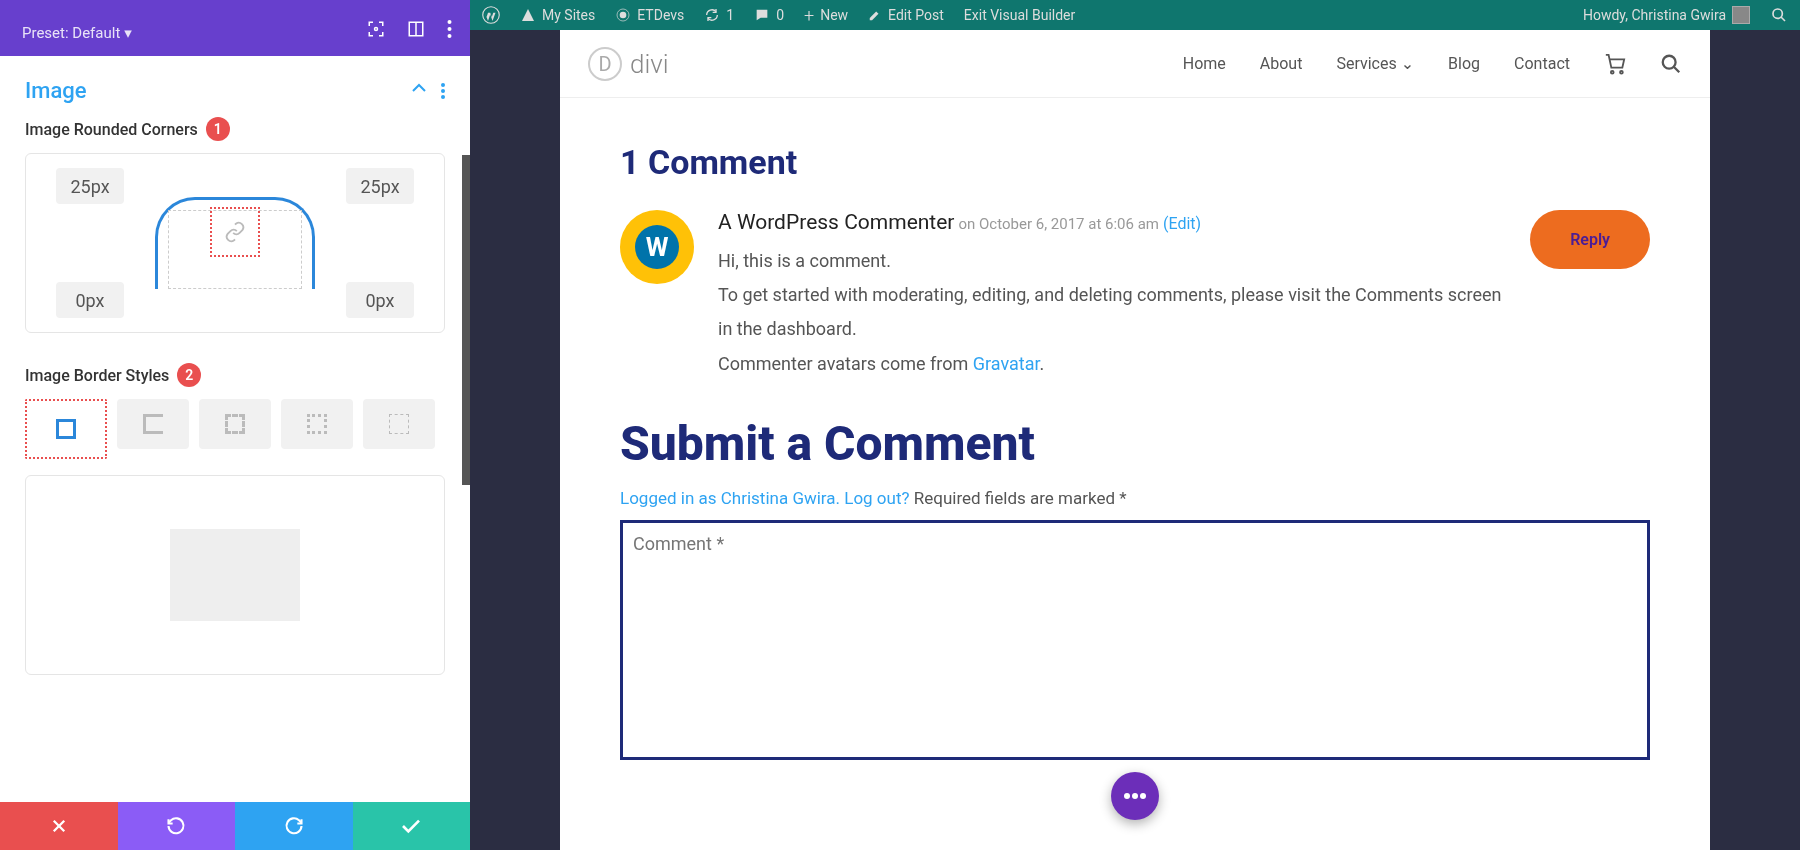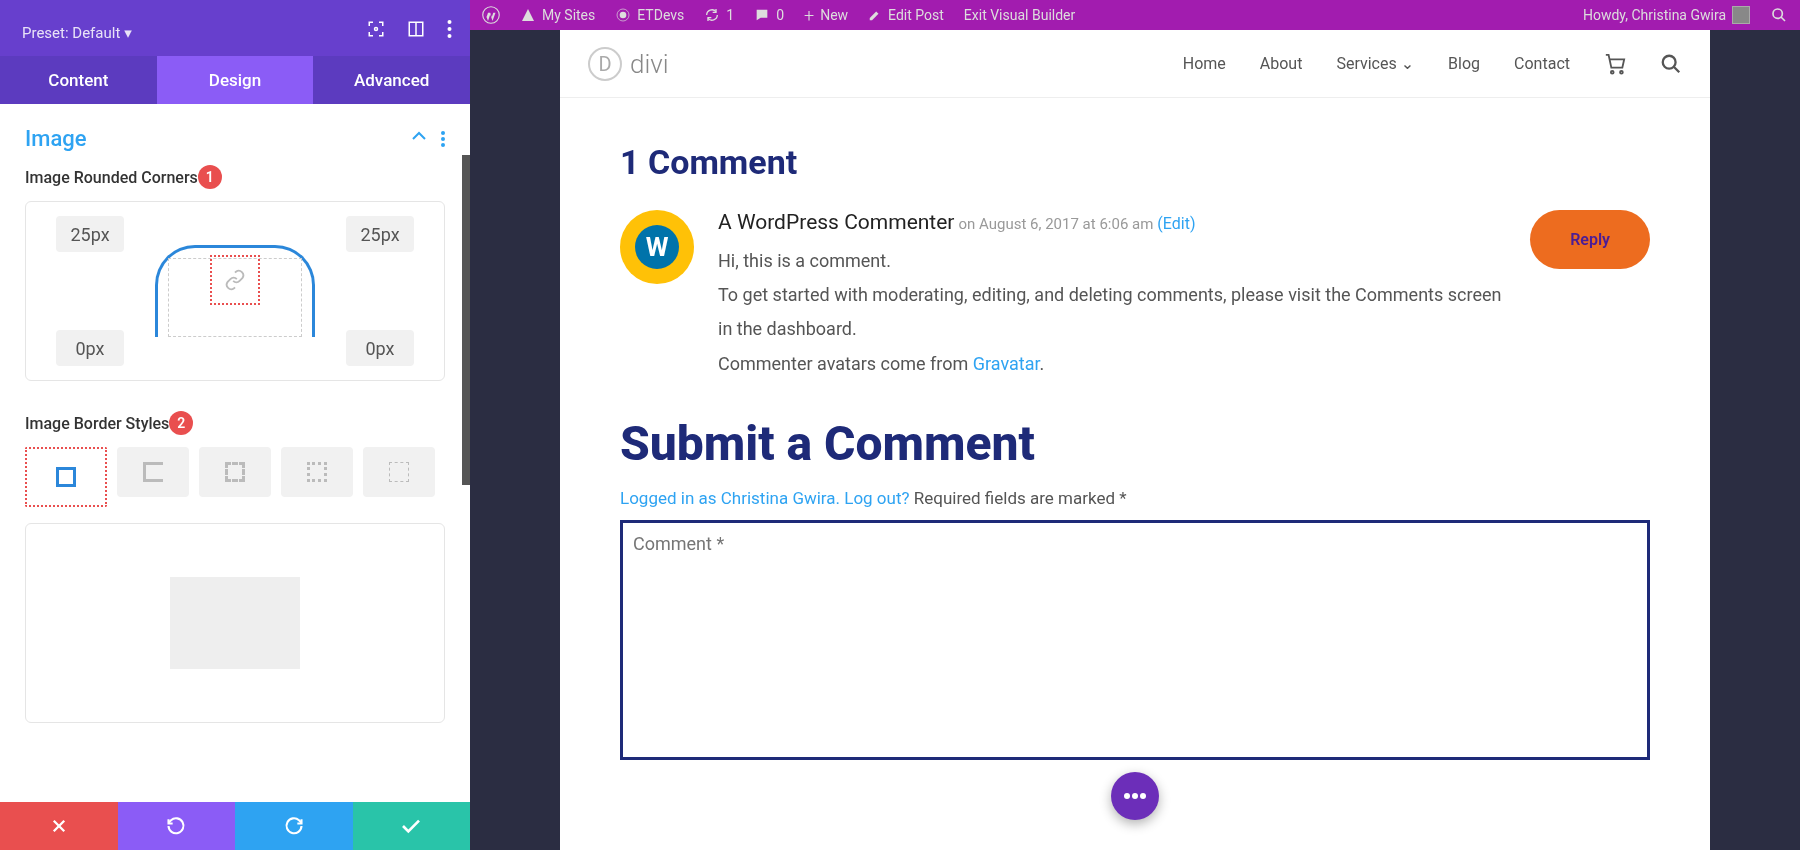--- a/index.html
+++ b/index.html
@@ -12,21 +12,21 @@
 .hdr-ico{position:absolute;top:20px;right:18px;display:flex;gap:22px}
 .hdr-ico span{cursor:pointer}
 .tabs{display:flex;background:#5c3bbf}
 .tab{flex:1;text-align:center;padding:14px 0;color:#fff;font-size:17px;font-weight:500;cursor:pointer}
 .tab.active{background:#8b5cf6}
 .body{flex:1;overflow-y:auto;padding:22px 25px 0 25px;position:relative}
 .sec-hd{display:flex;align-items:center;justify-content:space-between;margin-bottom:14px}
 .sec-hd h3{color:#2ea3f2;font-size:22px;font-weight:500}
 .sec-ico{display:flex;gap:14px;color:#2ea3f2}
 .sec-ico span{cursor:pointer;font-size:18px}
-.lbl{font-size:16px;color:#333;font-weight:500;margin-bottom:12px;display:flex;align-items:center;gap:0}
+.lbl{font-size:16px;color:#333;font-weight:500;margin-bottom:12px;display:flex;align-items:center;gap:8px}
 .badge{display:inline-flex;width:24px;height:24px;border-radius:50%;background:#e94f4f;color:#fff;align-items:center;justify-content:center;font-size:14px;font-weight:600}
 .cornerbox{border:1px solid #e5e5e5;border-radius:6px;padding:18px;position:relative;height:180px;margin-bottom:30px}
 .cval{position:absolute;width:68px;height:36px;background:#f1f1f1;border-radius:4px;display:flex;align-items:center;justify-content:center;font-size:18px;color:#555}
 .tl{top:14px;left:30px}.tr{top:14px;right:30px}.bl{bottom:14px;left:30px}.br{bottom:14px;right:30px}
 .shape{position:absolute;left:50%;top:50%;transform:translate(-50%,-50%);width:160px;height:92px;border:3px solid #2b87da;border-top-left-radius:40px;border-top-right-radius:40px;border-bottom:none}
 .shape::before{content:"";position:absolute;inset:10px 10px 0 10px;border:1px dashed #ccc}
 .linkic{position:absolute;left:50%;top:44%;transform:translate(-50%,-50%);width:50px;height:50px;border:2px dotted #e94f4f;display:flex;align-items:center;justify-content:center;color:#bbb;font-size:22px}
 .bstyles{display:flex;gap:10px;margin-bottom:16px;position:relative}
 .bs{width:72px;height:50px;background:#f1f1f1;border-radius:4px;display:flex;align-items:center;justify-content:center;cursor:pointer}
 .bs.sel{background:#fff;}
@@ -35,21 +35,21 @@
 .sq2{border:3px solid #bbb;border-right:none}
 .sq3{border:3px dashed #bbb}
 .sq4{border:3px dotted #bbb}
 .sq5{border:1px dashed #bbb}
 .dotwrap{border:2px dotted #e94f4f;padding:3px;border-radius:2px}
 .prev{border:1px solid #e5e5e5;border-radius:6px;height:200px;display:flex;align-items:center;justify-content:center}
 .prev-in{width:130px;height:92px;background:#eee}
 .ftr{display:flex;height:48px;margin-top:auto}
 .fbtn{flex:1;display:flex;align-items:center;justify-content:center;color:#fff;cursor:pointer;font-size:20px}
 .scrollind{position:absolute;right:0;top:155px;width:8px;height:330px;background:#555}
-.wpbar{background:#a21caf;color:#ddd;height:30px;display:flex;align-items:center;justify-content:space-between;padding:8px 12px;font-size:14px}
+.wpbar{background:#0f766e;color:#ddd;height:30px;display:flex;align-items:center;justify-content:space-between;padding:8px 12px;font-size:14px}
 .wpbar .l,.wpbar .r{display:flex;align-items:center;gap:20px}
 .wpbar .itm{display:flex;align-items:center;gap:6px;cursor:pointer}
 .av{width:18px;height:18px;background:#888;border:1px solid #aaa}
 .srch{width:18px;height:18px;display:inline-flex;align-items:center;justify-content:center}
 .stage{flex:1;background:#2b2d42;display:flex;justify-content:center;overflow:hidden}
 .page{background:#fff;width:1150px;margin-top:0}
 .menu{height:68px;display:flex;align-items:center;justify-content:space-between;padding:0 28px;border-bottom:1px solid #eee}
 .logo{display:flex;align-items:center;gap:8px;color:#888;font-size:26px;font-weight:300}
 .logo .c{width:34px;height:34px;border:2px solid #ccc;border-radius:50%;display:flex;align-items:center;justify-content:center;font-size:20px;color:#aaa;font-weight:400}
 .nav{display:flex;align-items:center;gap:34px;color:#555;font-size:16px}
@@ -99,25 +99,20 @@
       </span>
       <span>
         <svg width="5" height="18" viewBox="0 0 5 18" fill="#fff">
             <circle cx="2.5" cy="2" r="2"></circle>
             <circle cx="2.5" cy="9" r="2"></circle>
             <circle cx="2.5" cy="16" r="2"></circle>
           </svg>
       </span>
     </div>
   </div>
-  <div class="tabs">
-    <div class="tab">Content</div>
-    <div class="tab active">Design</div>
-    <div class="tab">Advanced</div>
-  </div>
   <div class="body">
     <div class="sec-hd">
       <h3>Image</h3>
       <div class="sec-ico">
         <span>
           <svg width="16" height="10" viewBox="0 0 16 10" fill="none" stroke="#2ea3f2" stroke-width="2">
               <path d="M2 8l6-6 6 6"></path>
             </svg>
         </span>
         <span>
@@ -292,21 +287,21 @@
       </div>
       <div class="content">
         <h2>1 Comment</h2>
         <div class="comment">
           <div class="avimg">
             <div class="wpball">W</div>
           </div>
           <div class="cbody">
             <div class="cmeta">
               <b>A WordPress Commenter</b>
-              <span class="dt">on August 6, 2017 at 6:06 am</span>
+              <span class="dt">on October 6, 2017 at 6:06 am</span>
               <span class="ed">(Edit)</span>
             </div>
             <div class="ctxt">
               <span>Hi, this is a comment.</span><br>
               <span>To get started with moderating, editing, and deleting comments, please visit the Comments screen in the dashboard.</span><br>
               <span>Commenter avatars come from </span><a>Gravatar</a><span>.</span>
             </div>
           </div>
           <div><button class="reply">Reply</button></div>
         </div>

